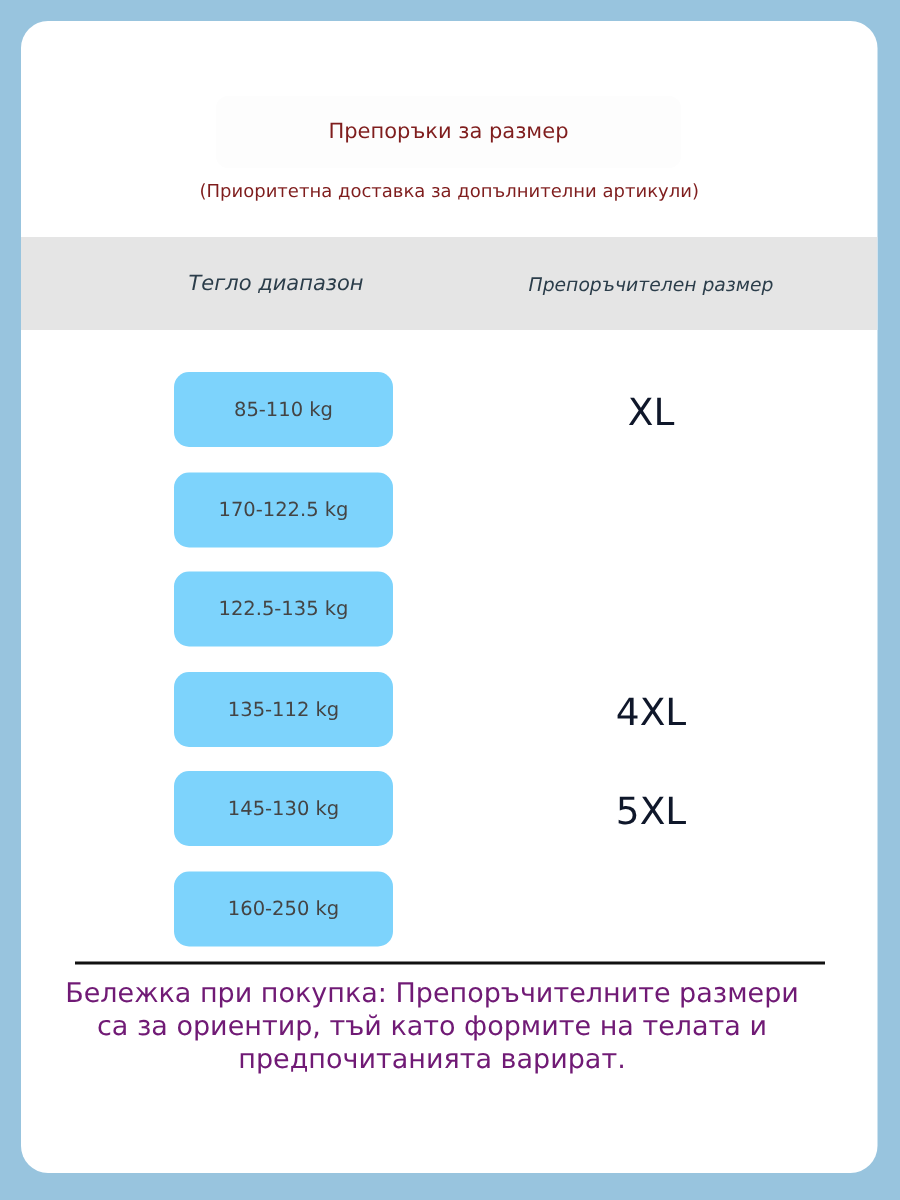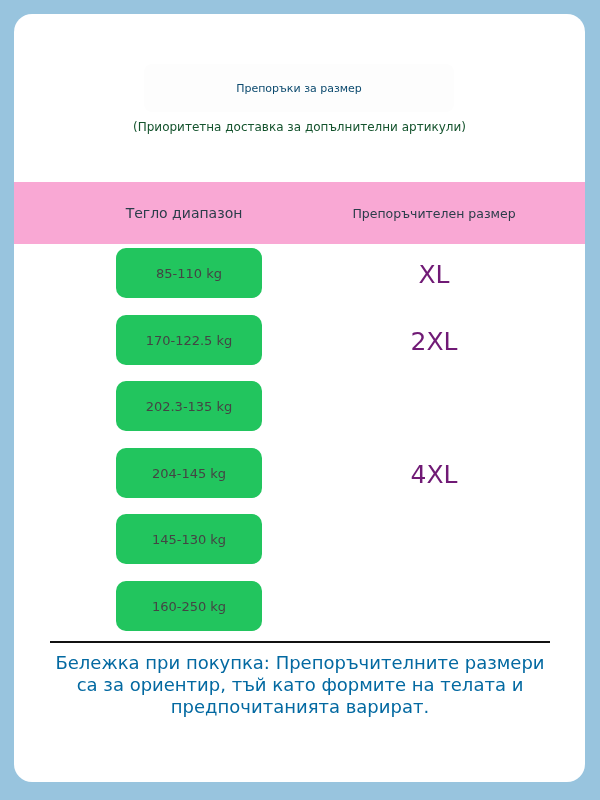--- a/index.html
+++ b/index.html
@@ -18,33 +18,34 @@
       border-radius: 18px;
       overflow: hidden;
     }
     .title-box {
       position: absolute;
       left: 130px; top: 50px;
       width: 310px; height: 48px;
       background: #fdfdfd;
       border-radius: 8px;
       display: flex; align-items: center; justify-content: center;
-      font-size: 11px; color: #0c4a6e;
+      font-size: 14px; color: #7f1d1d;
     }
     .subtitle {
       position: absolute;
       left: 0; right: 0; top: 106px;
       text-align: center;
-      font-size: 12px; color: #14532d;
+      font-size: 12px; color: #7f1d1d;
     }
     .header-band {
       position: absolute;
-      left: 0; top: 168px;
+      left: 0; top: 144px;
       width: 571px; height: 62px;
-      background: #f9a8d4;
+      background: #e5e5e5;
+      font-style: italic;
     }
     .hdr-col1 {
       position: absolute;
       left: 70px; width: 200px; top: 0; height: 62px;
       display: flex; align-items: center; justify-content: center;
       font-size: 14px; color: #2b3d4a;
     }
     .hdr-col2 {
       position: absolute;
       left: 320px; width: 200px; top: 0; height: 64px;
@@ -57,44 +58,44 @@
       left: 0; top: 234px; width: 571px;
     }
     .row {
       position: absolute;
       left: 0; width: 571px; height: 52px;
     }
     .weight-cell {
       position: absolute;
       left: 102px; top: 0;
       width: 146px; height: 50px;
-      background: #22c55e;
+      background: #7dd3fc;
       border-radius: 10px;
       display: flex; align-items: center; justify-content: center;
       font-size: 13px; color: #444;
     }
     .size-cell {
       position: absolute;
       left: 370px; width: 100px; top: 0; height: 52px;
       display: flex; align-items: center; justify-content: center;
-      font-size: 25px; color: #701a75;
+      font-size: 25px; color: #0f172a;
     }
     .divider {
       position: absolute;
       left: 36px; top: 627px;
       width: 500px; height: 2px;
       background: #111;
     }
     .note {
       position: absolute;
-      left: 36px; top: 638px;
+      left: 24px; top: 638px;
       width: 500px;
       text-align: center;
       font-size: 18px; line-height: 22px;
-      color: #0369a1;
+      color: #701a75;
     }
   </style>
 </head>
 <body>
 
 <div class="card">
   <div class="title-box">Препоръки за размер</div>
   <div class="subtitle">(Приоритетна доставка за допълнителни артикули)</div>
 
   <div class="header-band">
@@ -102,31 +103,31 @@
     <div class="hdr-col2">Препоръчителен размер</div>
   </div>
 
   <div class="rows">
     <div class="row" style="top:0px">
       <div class="weight-cell">85-110 kg</div>
       <div class="size-cell">XL</div>
     </div>
     <div class="row" style="top:67px">
       <div class="weight-cell">170-122.5 kg</div>
-      <div class="size-cell">2XL</div>
     </div>
     <div class="row" style="top:133px">
-      <div class="weight-cell">202.3-135 kg</div>
+      <div class="weight-cell">122.5-135 kg</div>
     </div>
     <div class="row" style="top:200px">
-      <div class="weight-cell">204-145 kg</div>
+      <div class="weight-cell">135-112 kg</div>
       <div class="size-cell">4XL</div>
     </div>
     <div class="row" style="top:266px">
       <div class="weight-cell">145-130 kg</div>
+      <div class="size-cell">5XL</div>
     </div>
     <div class="row" style="top:333px">
       <div class="weight-cell">160-250 kg</div>
     </div>
   </div>
 
   <div class="divider"></div>
   <div class="note">Бележка при покупка: Препоръчителните размери са за ориентир, тъй като формите на телата и предпочитанията варират.</div>
 </div>
 

